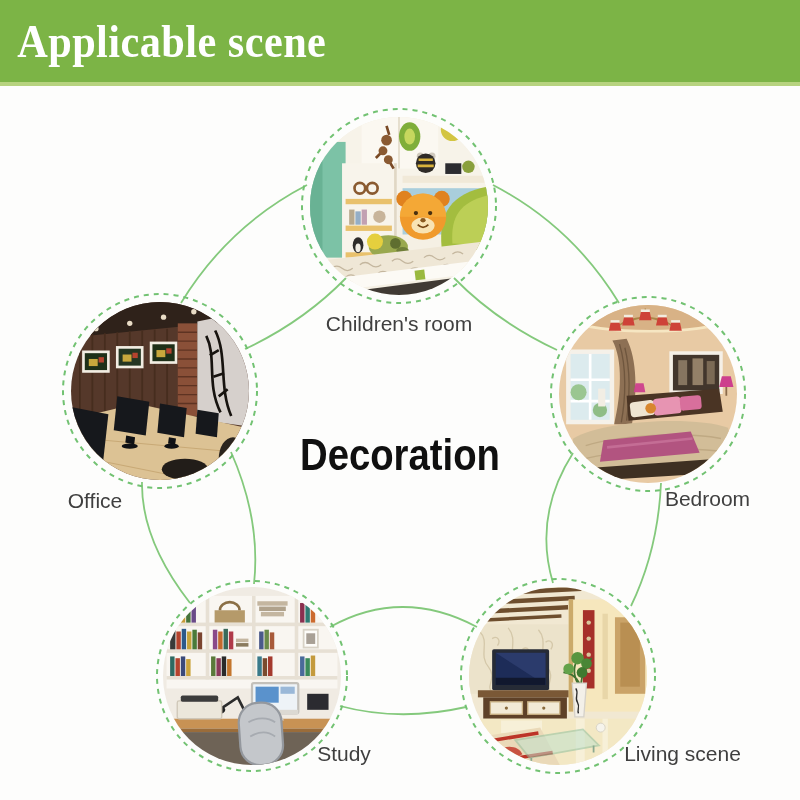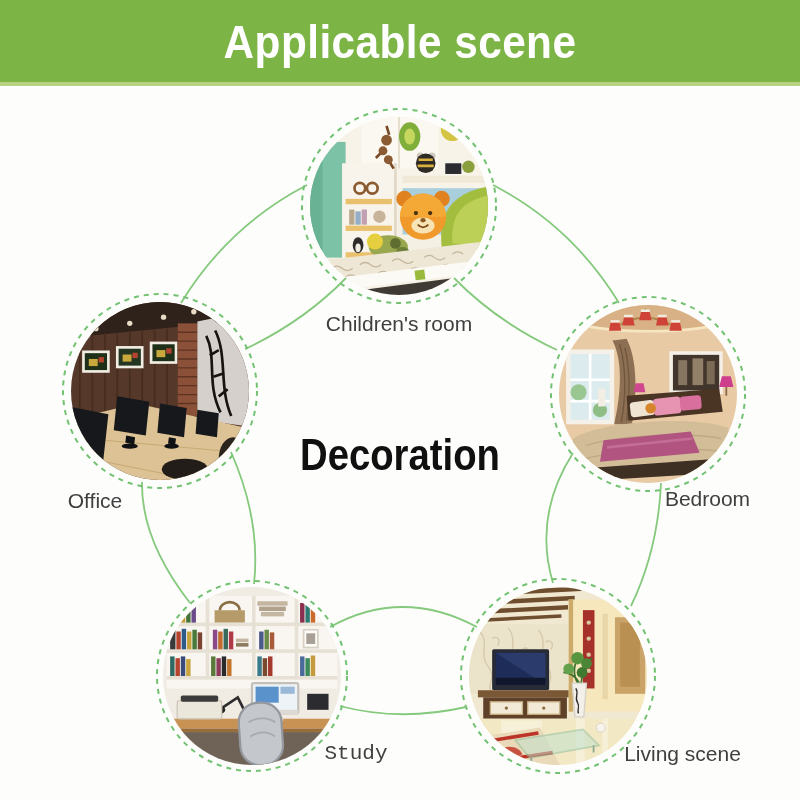--- a/index.html
+++ b/index.html
@@ -3,21 +3,21 @@
 <meta charset="utf-8">
 <style>
   html,body{margin:0;padding:0;background:#ffffff;}
   .stage{
     position:relative;width:800px;height:800px;overflow:hidden;
     background:#fdfdfc;font-family:"Liberation Sans",sans-serif;
   }
   .banner{
     position:absolute;left:0;top:0;width:800px;height:82px;
     background:#7cb446;border-bottom:4px solid #b7d37f;
-    display:flex;align-items:center;justify-content:center;
+    display:flex;align-items:center;font-family:Liberation Serif, serif;
   }
   .banner-title{
     color:#ffffff;font-size:47px;font-weight:bold;letter-spacing:0.5px;
     transform:scaleX(.9);transform-origin:center;white-space:nowrap;
   }
   svg.connectors{position:absolute;left:0;top:0;}
   .photo{
     position:absolute;width:178px;height:178px;border-radius:50%;
     overflow:hidden;background:#fff;
   }
@@ -411,18 +411,18 @@
       <g>
         <path d="M52,172 L128,160 L146,178 L68,192 Z" fill="#bfe0cc" opacity=".55" stroke="#8fbf9e" stroke-width="2"></path>
         <path d="M70,192 v6 M140,178 v8" stroke="#8aa890" stroke-width="2"></path>
       </g>
     </svg>
   </div>
 
   <div class="scene-label" style="left:299px;top:312px;width:200px;">Children's room</div>
   <div class="scene-label" style="left:35px;top:489px;width:120px;">Office</div>
   <div class="scene-label" style="left:645px;top:487px;width:125px;">Bedroom</div>
-  <div class="scene-label" style="left:303px;top:742px;width:106px;font-family:Liberation Mono, monospace;">Study</div>
+  <div class="scene-label" style="left:291px;top:742px;width:106px;">Study</div>
   <div class="scene-label" style="left:610px;top:742px;width:145px;">Living scene</div>
 
   <div class="center-label">Decoration</div>
 
 </div>
 
 </body></html>

